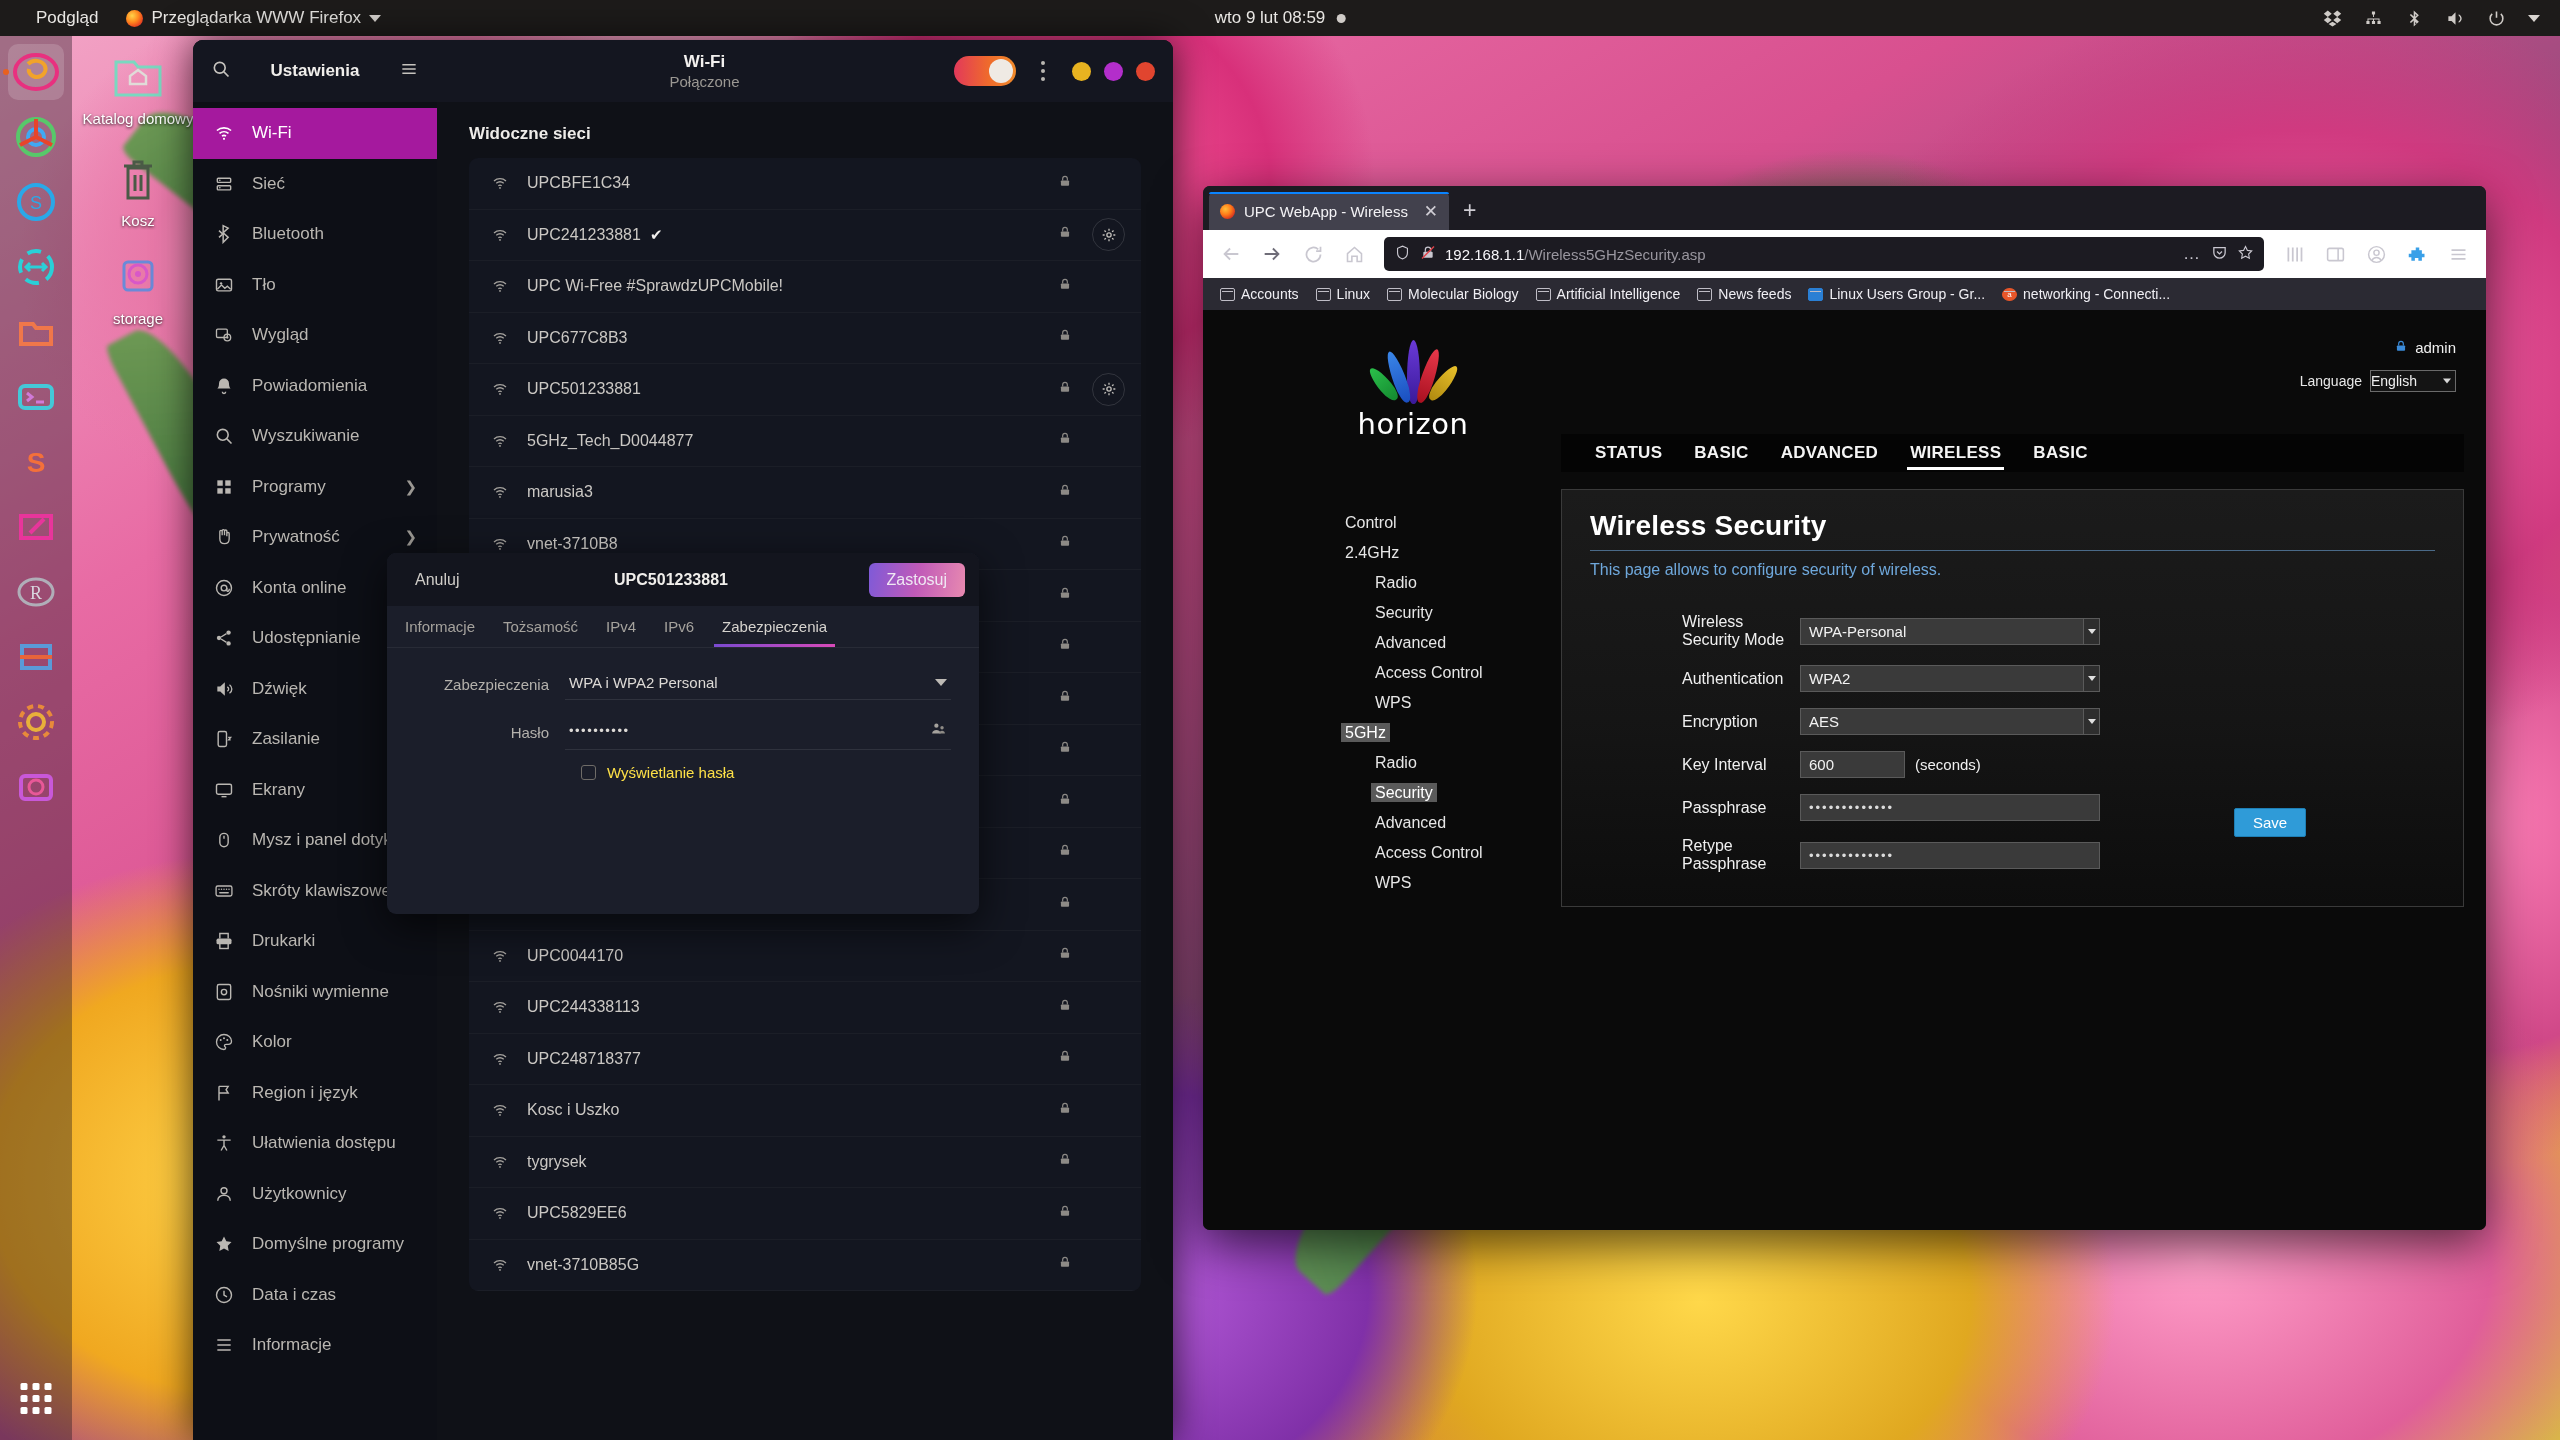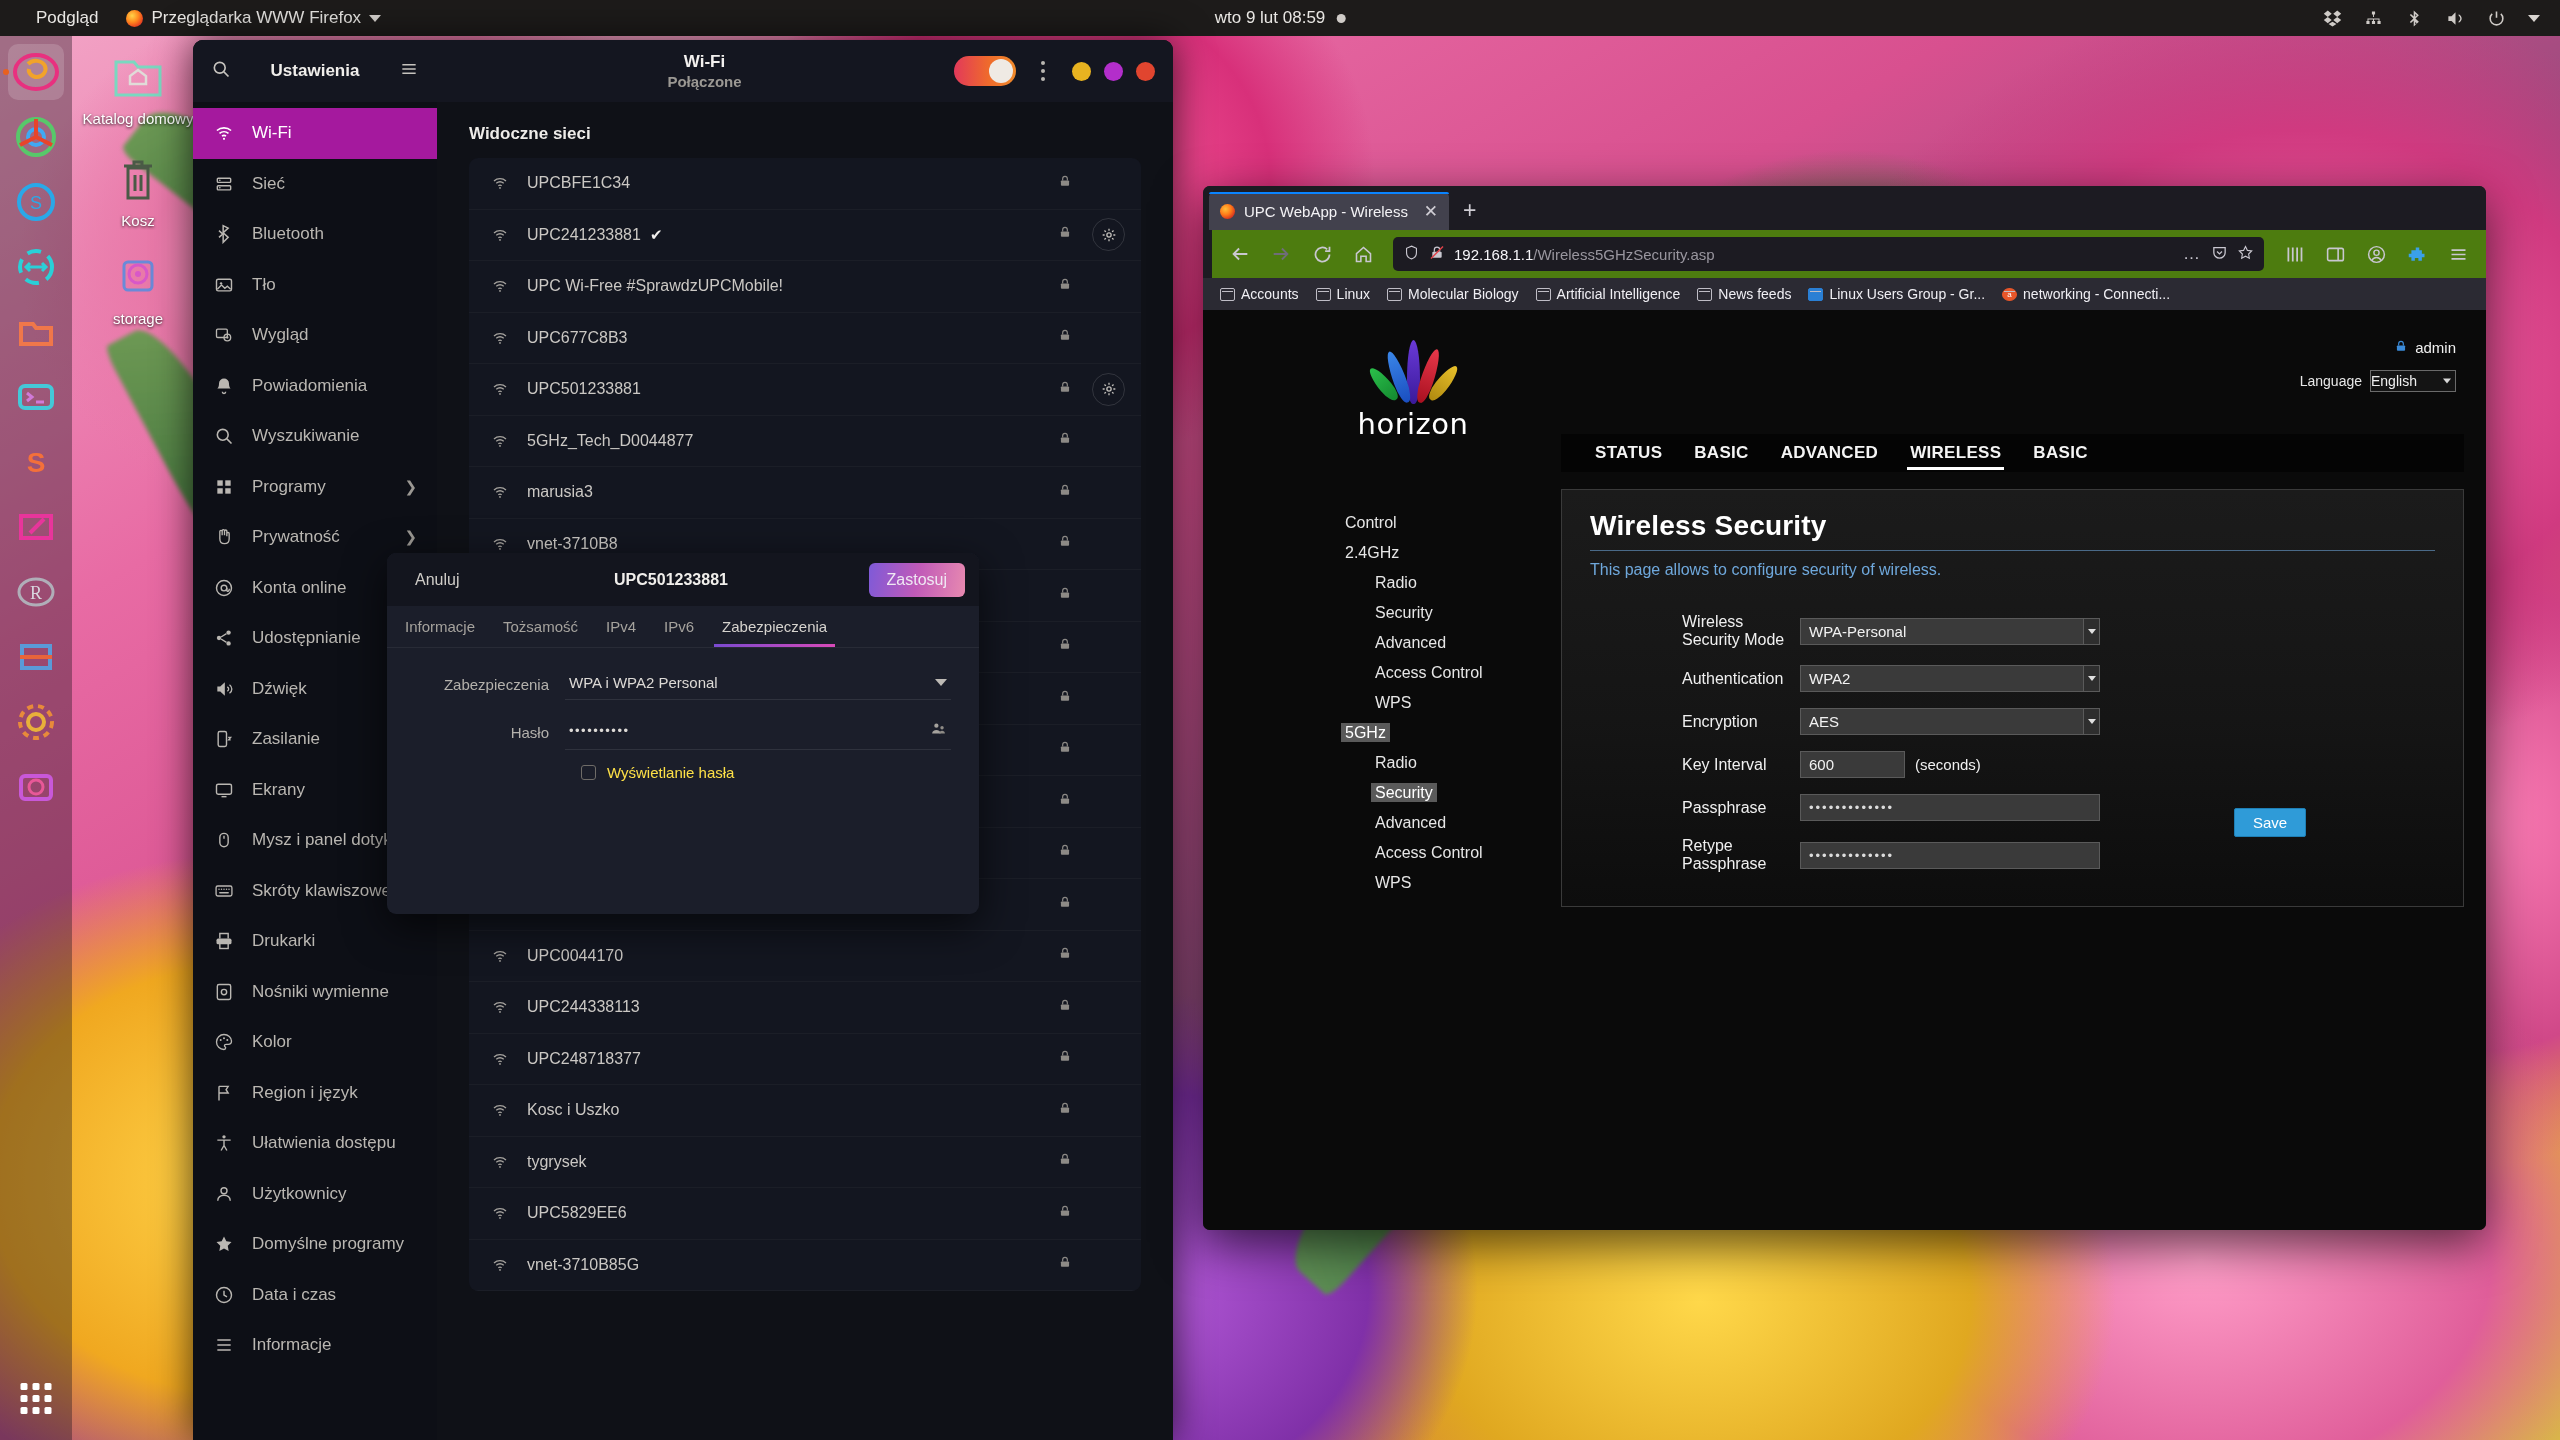--- a/index.html
+++ b/index.html
@@ -84,21 +84,21 @@
     box-shadow: 0 0 38px rgba(0,0,0,.7);
     display: flex; flex-direction: column;
     font-size: 17px; color: #d6d3cf;
   }
   #set-header { height: 62px; display: flex; background: #141620; flex-shrink: 0; }
   #set-hl { width: 244px; display: flex; align-items: center; gap: 0; padding: 0 18px; background: #141620; }
   #set-hl .sh-title { flex: 1; text-align: center; font-weight: 700; color: #f0eeeb; font-size: 17px; }
   #set-hr { flex: 1; display: flex; align-items: center; padding: 0 18px; background: #141620; }
   #set-hr .shr-titles { flex: 1; text-align: center; line-height: 1.15; }
   #set-hr .shr-t1 { font-weight: 700; color: #f2f0ee; font-size: 17px; }
-  #set-hr .shr-t2 { color: #9b9893; font-size: 15px; margin-top: 1px; font-weight: bold; }
+  #set-hr .shr-t2 { color: #9b9893; font-size: 15px; margin-top: 1px; }
   .gtoggle {
     width: 62px; height: 30px; border-radius: 15px;
     background: linear-gradient(90deg,#e2395a 0%,#ef6a2c 55%,#f08a2a 100%);
     position: relative; flex-shrink: 0;
   }
   .gtoggle .knob { position: absolute; right: 3px; top: 3px; width: 24px; height: 24px; border-radius: 50%; background: #efeae4; }
   .kebab { width: 26px; display: flex; flex-direction: column; align-items: center; gap: 4px; margin-left: 14px; }
   .kebab i { width: 4px; height: 4px; border-radius: 50%; background: #b9b6b1; display: block; }
   .wbtns { display: flex; gap: 13px; margin-left: 16px; }
   .wbtn { width: 19px; height: 19px; border-radius: 50%; }
@@ -175,21 +175,21 @@
   #ff-tab {
     height: 38px; background: #42414d; border-radius: 5px 5px 0 0; display: flex; align-items: center;
     gap: 9px; padding: 0 11px; min-width: 240px; color: #f3f2f5; font-size: 15px; position: relative;
   }
   #ff-tab::before { content:""; position:absolute; left:0; right:0; top:0; height:2px; background:#0a84ff; border-radius:2px 2px 0 0;}
   #ff-tab .tabico { width: 15px; height: 15px; border-radius: 50%; background: radial-gradient(circle at 36% 34%, #ffbf3a 0%, #ff7a18 42%, #d8331f 75%, #a02a68 100%); flex-shrink: 0; }
   #ff-tab .tabtitle { flex: 1; white-space: nowrap; overflow: hidden; text-overflow: ellipsis; }
   #ff-tab .tabx { color: #cfcdd4; font-size: 17px; line-height: 1; }
   #ff-newtab { color: #cfcdd4; font-size: 23px; padding: 0 14px 6px 14px; }
 
-  #ff-navbar { height: 48px; background: #4d7c0f; display: flex; align-items: center; gap: 5px; padding: 0 10px; flex-shrink: 0; margin-left: 9px; }
+  #ff-navbar { height: 48px; background: #ffffff; display: flex; align-items: center; gap: 5px; padding: 0 10px; flex-shrink: 0; }
   .nav-btn { width: 36px; height: 36px; border-radius: 5px; display: flex; align-items: center; justify-content: center; color: #c9c7d0; }
   .nav-btn.dim { color: #6f6d78; }
   #ff-urlbar {
     flex: 1; height: 34px; background: #1c1b22; border-radius: 5px; display: flex; align-items: center;
     gap: 9px; padding: 0 10px; margin: 0 7px; color: #f5f4f7; font-size: 15px;
   }
   #ff-urlbar .url-host { color: #f7f6fa; }
   #ff-urlbar .url-path { color: #99969f; }
   #ff-urlbar .url-text { flex: 1; white-space: nowrap; overflow: hidden; }
   #ff-urlbar .ellip { color: #c9c7d0; letter-spacing: 2px; font-size: 17px; }

